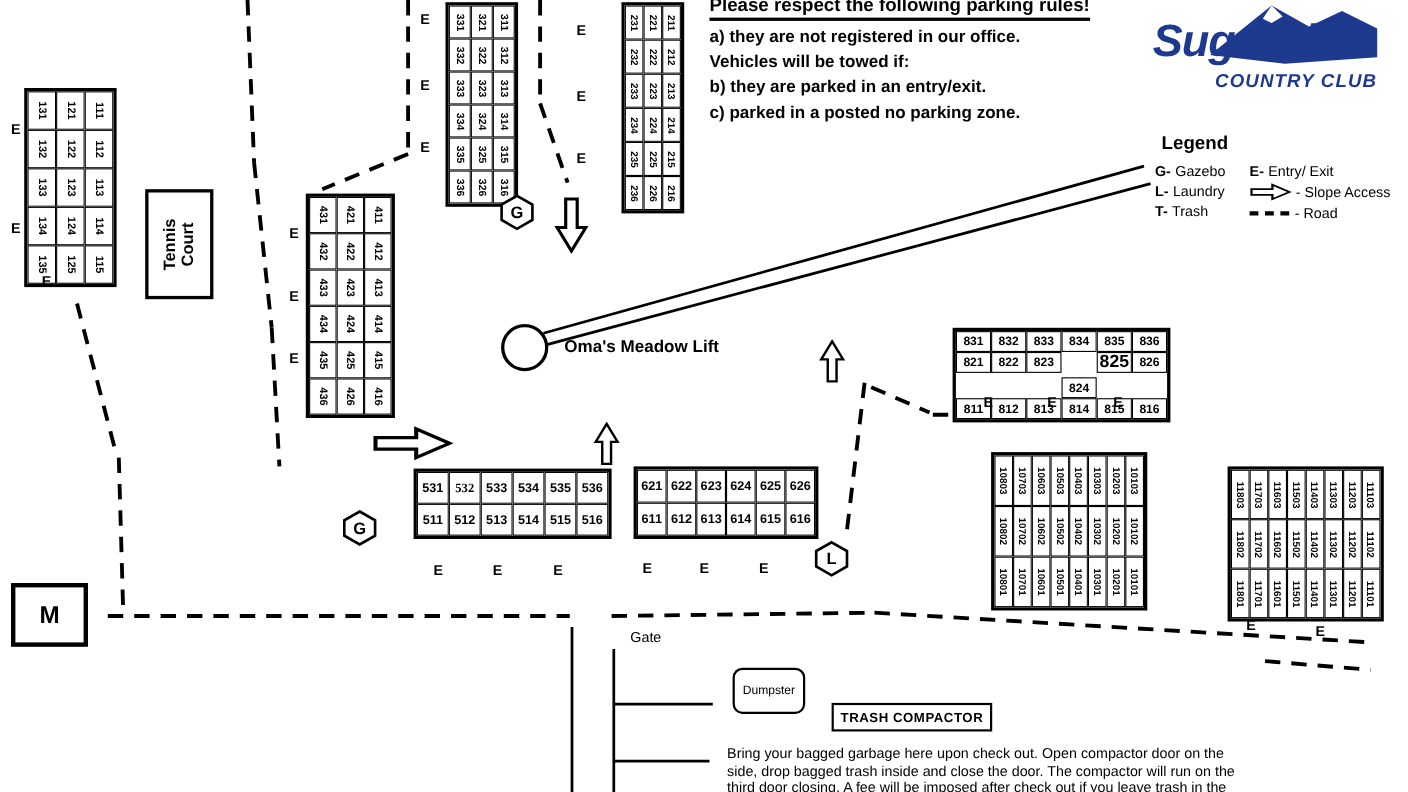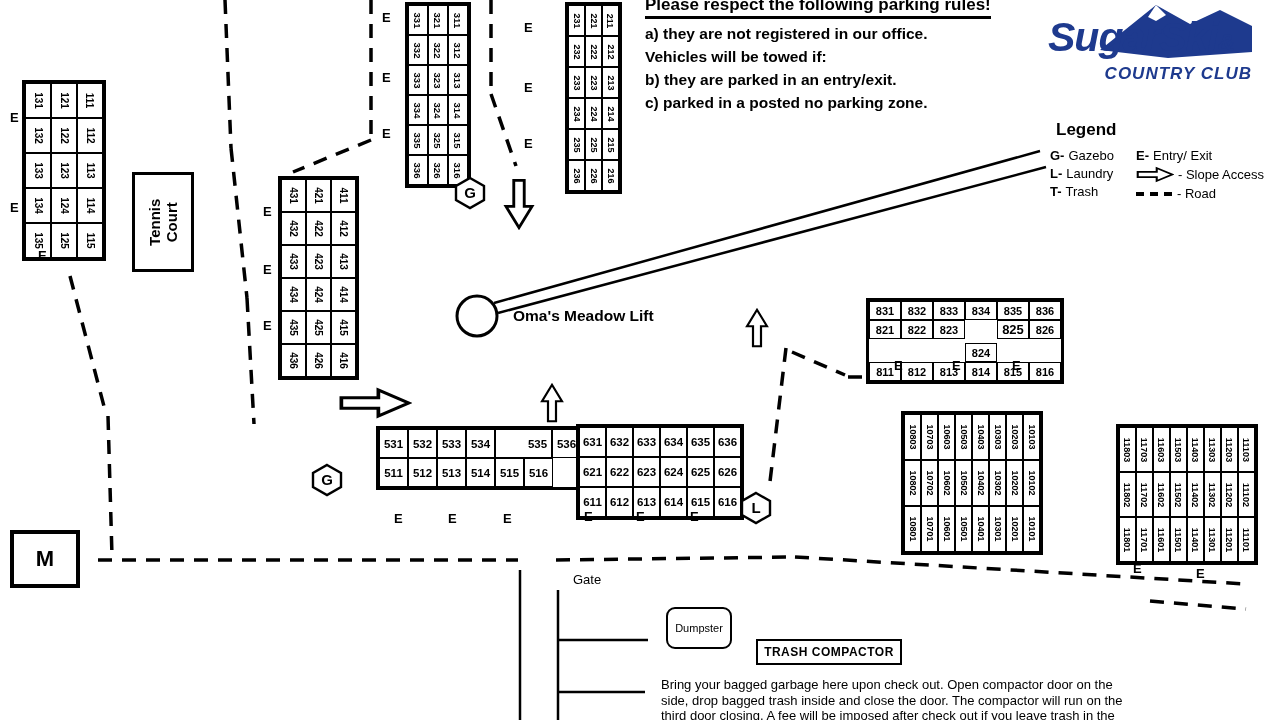--- a/index.html
+++ b/index.html
@@ -385,21 +385,21 @@
           <div class="pcell" style="width: 30px; height: 17px;">
             <span style="font-size: 11px;">822</span>
           </div>
           <div class="pcell" style="width: 30px; height: 17px; text-align: center;">
             <span style="font-size: 11px;">823</span>
           </div>
           <div class="pcell" style="width: 30px; height: 17px; margin-top: 23px;">
             <span style="font-size: 11px;">824</span>
           </div>
           <div class="pcell" style="width: 30px; height: 17px;">
-            <span style="font-size: 13px;">825</span>
+            <span style="font-size: 16px;">825</span>
           </div>
           <div class="pcell" style="width: 30px; height: 17px;">
             <span style="font-size: 11px;">826</span>
           </div>
         </div>
         <div class="prow">
           <div class="pcell" style="width: 30px; height: 17px;">
             <span style="font-size: 11px;">811</span>
           </div>
           <div class="pcell" style="width: 30px; height: 17px;">
@@ -418,29 +418,29 @@
             <span style="font-size: 11px;">816</span>
           </div>
         </div>
       </div>
       <div class="pgrid" style="left: 376px; top: 426px; justify-content: space-between;">
         <div class="prow">
           <div class="pcell" style="width: 27px; height: 27px;">
             <span style="font-size: 11.5px;">531</span>
           </div>
           <div class="pcell" style="width: 27px; height: 27px;">
-            <span style="font-size: 11.5px;">532</span>
+            <span style="font-size: 11.5px; font-family: Liberation Serif, serif;">532</span>
           </div>
           <div class="pcell" style="width: 27px; height: 27px;">
             <span style="font-size: 11.5px;">533</span>
           </div>
           <div class="pcell" style="width: 27px; height: 27px;">
             <span style="font-size: 11.5px;">534</span>
           </div>
-          <div class="pcell" style="width: 27px; height: 27px; padding-left: 28px;">
+          <div class="pcell" style="width: 27px; height: 27px;">
             <span style="font-size: 11.5px;">535</span>
           </div>
           <div class="pcell" style="width: 27px; height: 27px;">
             <span style="font-size: 11.5px;">536</span>
           </div>
         </div>
         <div class="prow">
           <div class="pcell" style="width: 27px; height: 27px;">
             <span style="font-size: 11.5px;">511</span>
           </div>
@@ -455,40 +455,20 @@
           </div>
           <div class="pcell" style="width: 27px; height: 27px;">
             <span style="font-size: 11.5px;">515</span>
           </div>
           <div class="pcell" style="width: 27px; height: 27px;">
             <span style="font-size: 11.5px;">516</span>
           </div>
         </div>
       </div>
       <div class="pgrid" style="left: 576px; top: 424px;">
-        <div class="prow">
-          <div class="pcell" style="width: 25px; height: 28px;">
-            <span style="font-size: 11.5px;">631</span>
-          </div>
-          <div class="pcell" style="width: 25px; height: 28px;">
-            <span style="font-size: 11.5px;">632</span>
-          </div>
-          <div class="pcell" style="width: 25px; height: 28px;">
-            <span style="font-size: 11.5px;">633</span>
-          </div>
-          <div class="pcell" style="width: 25px; height: 28px;">
-            <span style="font-size: 11.5px;">634</span>
-          </div>
-          <div class="pcell" style="width: 25px; height: 28px;">
-            <span style="font-size: 11.5px;">635</span>
-          </div>
-          <div class="pcell" style="width: 25px; height: 28px;">
-            <span style="font-size: 11.5px;">636</span>
-          </div>
-        </div>
         <div class="prow">
           <div class="pcell" style="width: 25px; height: 28px;">
             <span style="font-size: 11.5px;">621</span>
           </div>
           <div class="pcell" style="width: 25px; height: 28px;">
             <span style="font-size: 11.5px;">622</span>
           </div>
           <div class="pcell" style="width: 25px; height: 28px;">
             <span style="font-size: 11.5px;">623</span>
           </div>

